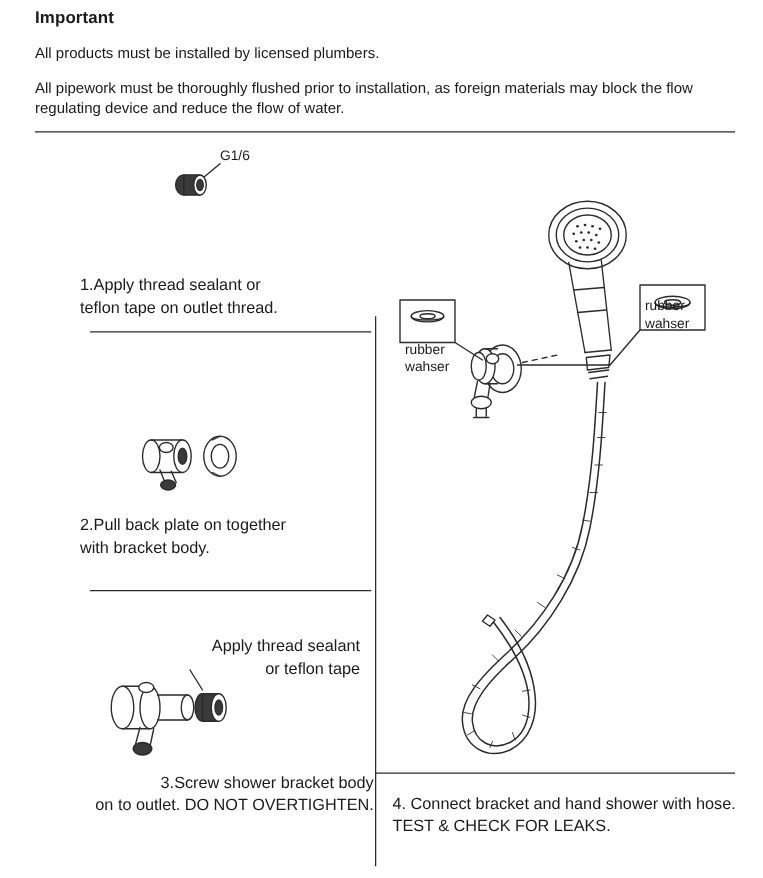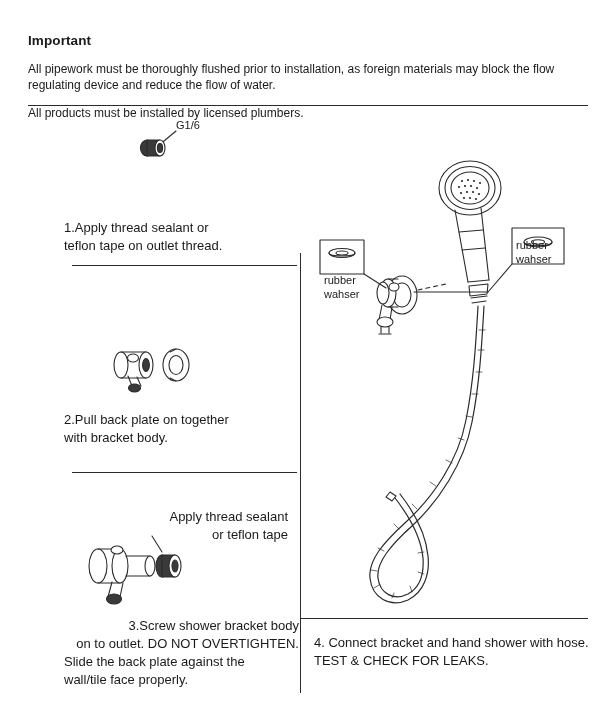--- a/index.html
+++ b/index.html
@@ -20,21 +20,20 @@
     width: 610px;
     height: 702px;
   }
 
   
   .header {
     position: absolute;
     left: 28px;
     top: 6px;
     width: 560px;
-    margin-top: 27px;
   }
   .header h1 {
     font-size: 13.5px;
     font-weight: bold;
     margin: 0 0 14px 0;
     letter-spacing: 0.1px;
   }
   .header p {
     font-size: 12px;
     margin: 0 0 12px 0;
@@ -76,22 +75,22 @@
     height: 702px;
   }
 </style>
 </head>
 <body>
 
 <div class="page">
 
   <div class="header">
     <h1>Important</h1>
+    <p>All products must be installed by licensed plumbers.</p>
     <p>All pipework must be thoroughly flushed prior to installation, as foreign materials may block the flow regulating device and reduce the flow of water.</p>
-    <p>All products must be installed by licensed plumbers.</p>
   </div>
 
   <div class="rule" style="left:28px; top:105px; width:560px;"></div>
   <div class="rule" style="left:72px; top:265px; width:225px;"></div>
   <div class="rule" style="left:72px; top:472px; width:225px;"></div>
   <div class="vrule" style="left:300px; top:253px; height:440px;"></div>
   <div class="rule" style="left:300px; top:618px; width:288px;"></div>
 
   <svg class="svg-layer" viewBox="0 0 610 702" xmlns="http://www.w3.org/2000/svg">
     <g fill="none" stroke="#2b2b2b" stroke-width="1.1" stroke-linecap="round" stroke-linejoin="round">
@@ -249,22 +248,20 @@
 
   <div class="steptext" style="left:64px; top:411px; width:215px;">2.Pull back plate on together
 with bracket body.</div>
 
   <div class="steptext" style="left:118px; top:508px; width:170px;text-align:right;">Apply thread sealant
 or teflon tape</div>
 
   <div class="steptext" style="left:64px; top:617px; width:235px;text-align:right;">3.Screw shower bracket body
 on to outlet. DO NOT OVERTIGHTEN.</div>
 
-  <div class="steptext" style="left:64px; top:653px; width:235px;">Slide the back plate against the
-wall/tile face properly.</div>
 
   <div class="labelsm" style="left:324px; top:273px; width:40px;">rubber
 wahser</div>
 
   <div class="labelsm" style="left:516px; top:238px; width:48px;">rubber
 wahser</div>
 
   <div class="steptext" style="left:314px; top:634px; width:280px;">4. Connect bracket and hand shower with hose.
 TEST &amp; CHECK FOR LEAKS.</div>
 

